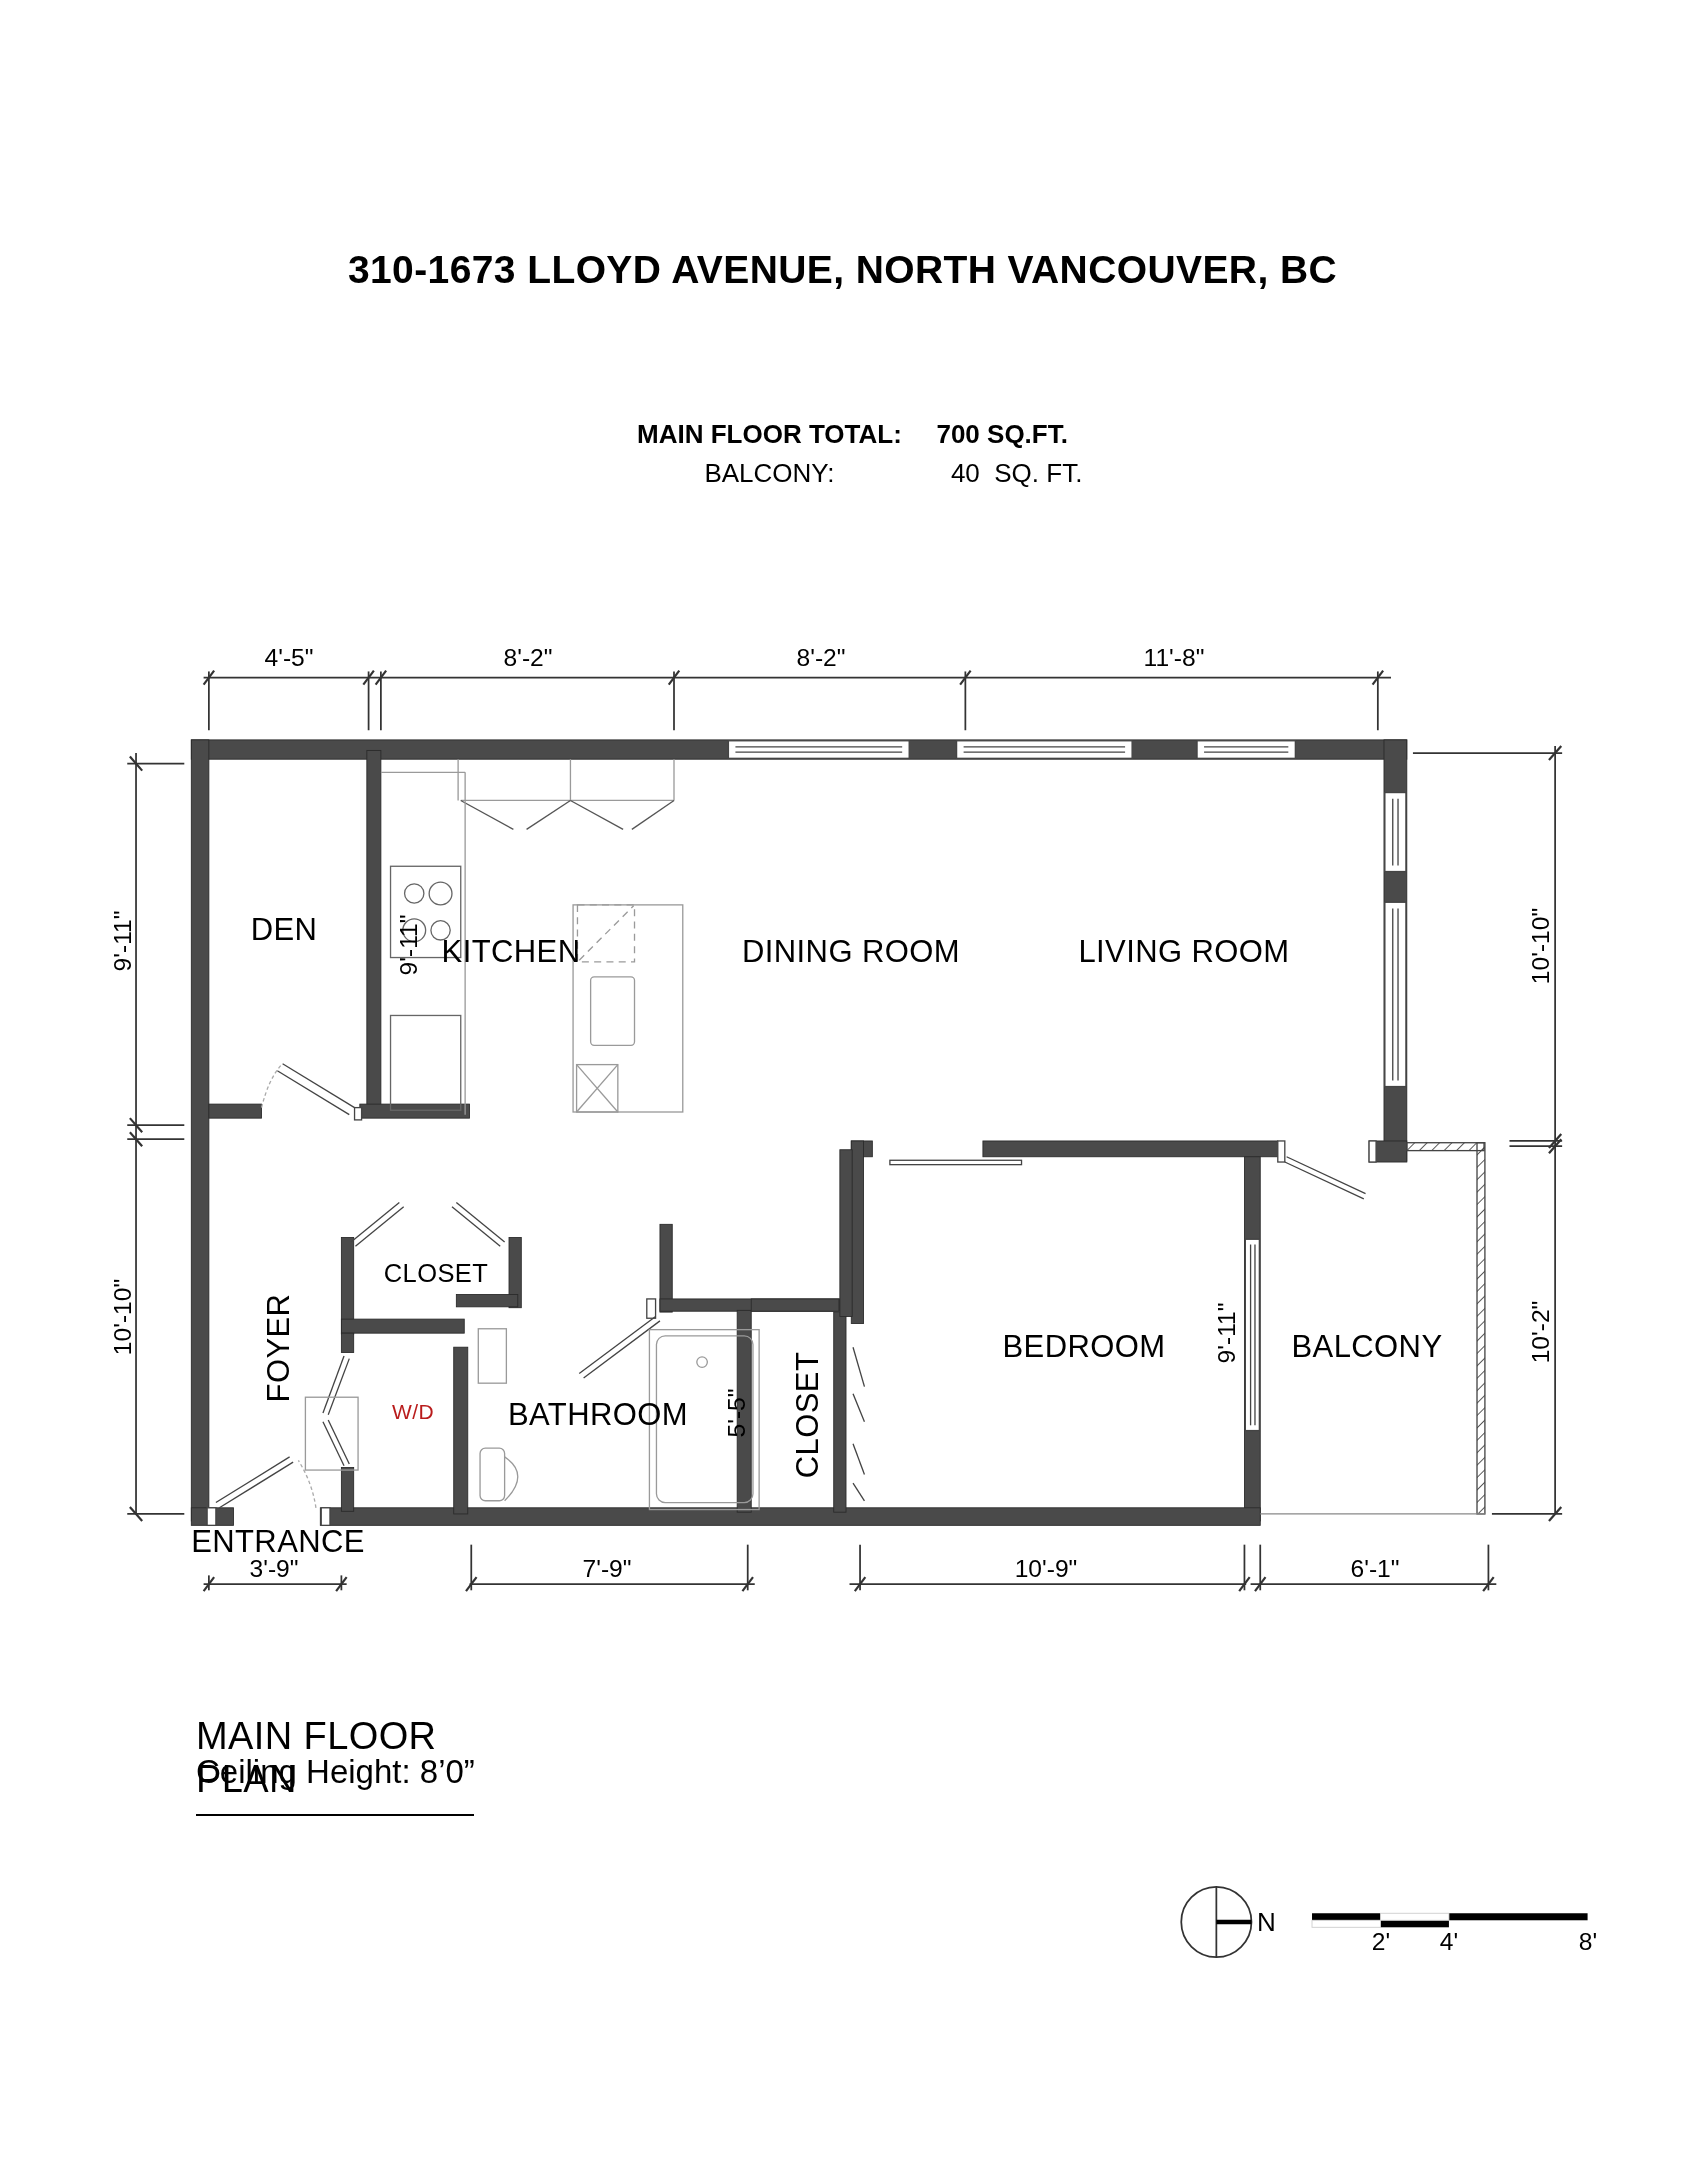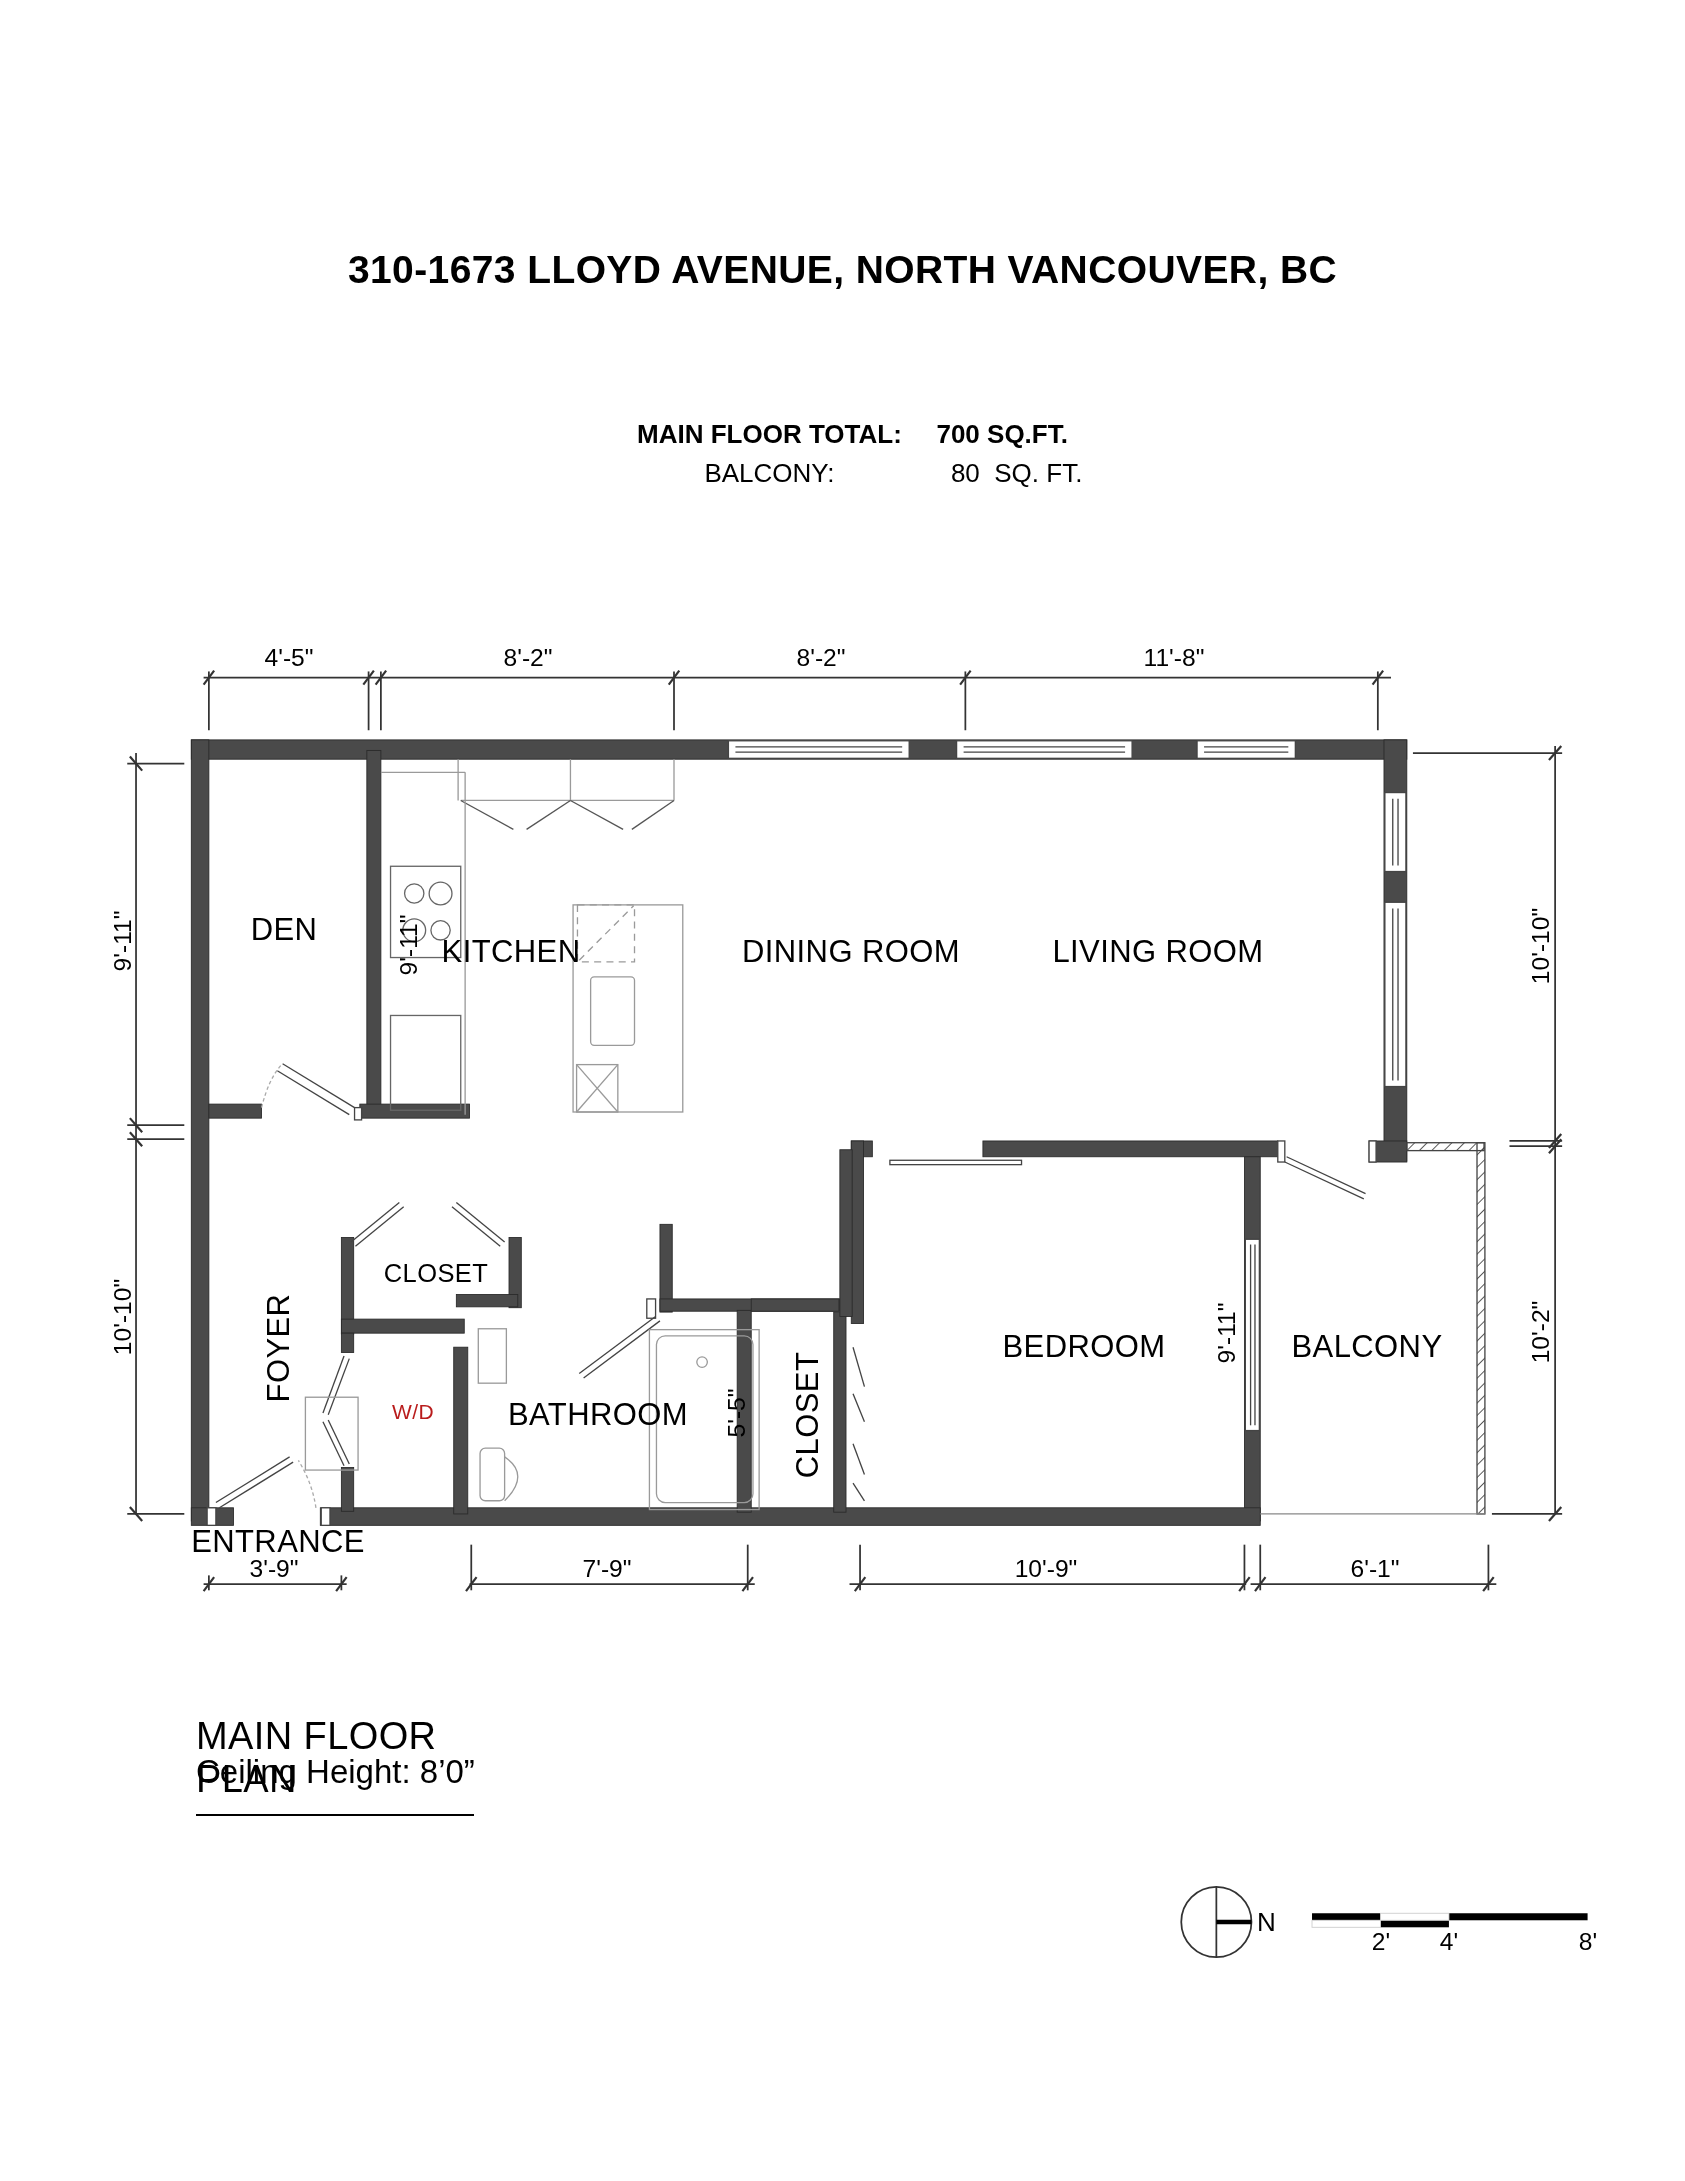--- a/index.html
+++ b/index.html
@@ -21,21 +21,21 @@
 </style>
 </head>
 <body>
 
 <div class="abs title">310-1673 LLOYD AVENUE, NORTH VANCOUVER, BC</div>
 
 <div class="abs area-row bold" style="top:388px;">
   <span class="lbl">MAIN FLOOR TOTAL:</span><span>700 SQ.FT.</span>
 </div>
 <div class="abs area-row" style="top:427px;">
-  <span class="lbl">BALCONY:</span><span>  80  SQ. FT.</span>
+  <span class="lbl">BALCONY:</span><span>  40  SQ. FT.</span>
 </div>
 
 <svg class="plan" width="1685" height="2181" viewBox="0 0 1920 2485">
   <defs>
     <pattern id="hatch" width="10" height="10" patternUnits="userSpaceOnUse" patternTransform="rotate(45)">
       <line x1="0" y1="0" x2="0" y2="10" stroke="#444" stroke-width="2"></line>
     </pattern>
   </defs>
 
   <g stroke="#333" stroke-width="2" fill="none">
@@ -272,21 +272,21 @@
     <rect x="1573" y="2188" width="78" height="8"></rect>
     <rect x="1651" y="2180" width="158" height="8"></rect>
     <rect x="1495" y="2188" width="78" height="8" fill="#fff" stroke="#ccc" stroke-width="1"></rect>
     <rect x="1573" y="2180" width="78" height="8" fill="#fff" stroke="#ccc" stroke-width="1"></rect>
   </g>
 </svg>
 
 <div class="abs room-label" style="left:284px; top:930px;">DEN</div>
 <div class="abs room-label" style="left:511px; top:952px;">KITCHEN</div>
 <div class="abs room-label" style="left:851px; top:952px;">DINING ROOM</div>
-<div class="abs room-label" style="left:1158px; top:952px;">LIVING ROOM</div>
+<div class="abs room-label" style="left:1184px; top:952px;">LIVING ROOM</div>
 <div class="abs room-label" style="left:436px; top:1273px; font-size:25.5px;">CLOSET</div>
 <div class="abs room-label vert" style="left:279px; top:1348px;">FOYER</div>
 <div class="abs room-label" style="left:413px; top:1412px; font-size:21px; color:#b91c1c;">W/D</div>
 <div class="abs room-label" style="left:598px; top:1415px;">BATHROOM</div>
 <div class="abs room-label vert" style="left:808px; top:1415px;">CLOSET</div>
 <div class="abs room-label" style="left:1084px; top:1347px;">BEDROOM</div>
 <div class="abs room-label" style="left:1367px; top:1347px;">BALCONY</div>
 <div class="abs room-label" style="left:278px; top:1542px; font-family:'Liberation Sans Narrow','Liberation Sans',sans-serif;">ENTRANCE</div>
 
 <div class="abs dim-label" style="left:289px; top:658px;">4'-5"</div>

